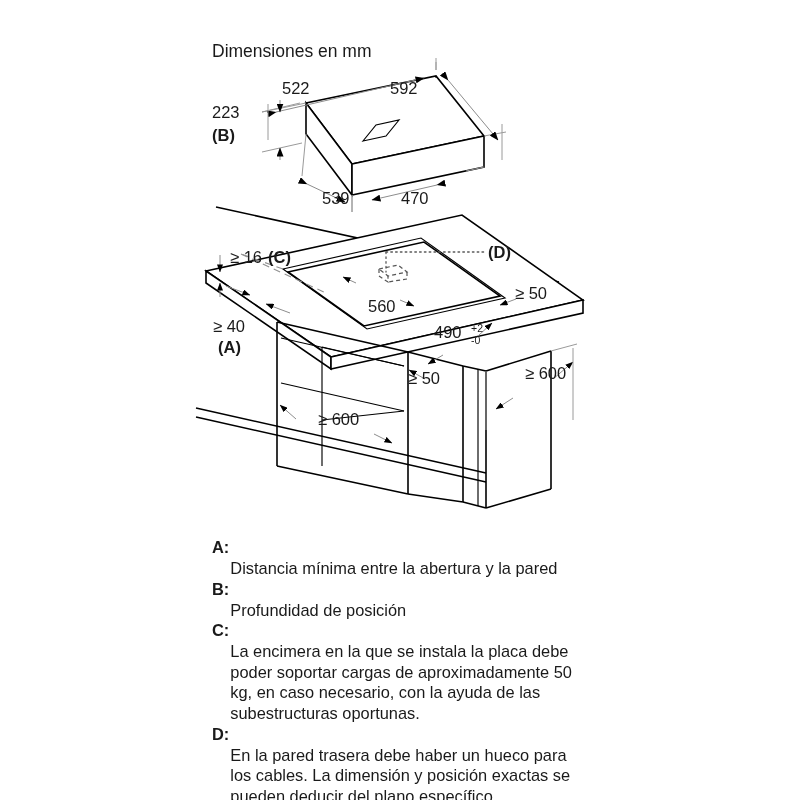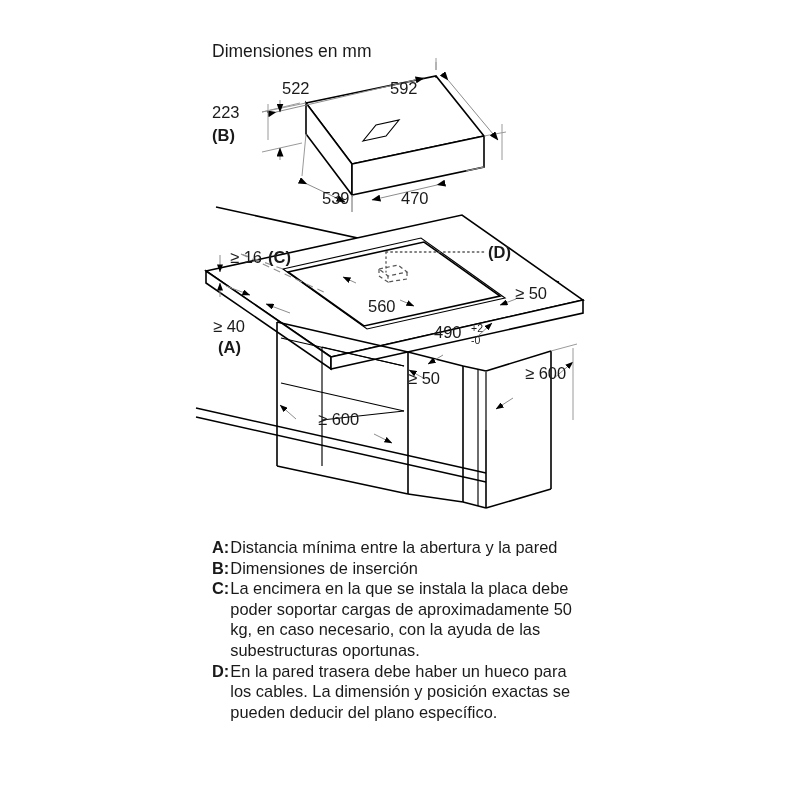--- a/index.html
+++ b/index.html
@@ -114,20 +114,21 @@
     margin-bottom: 0px;
   }
   .legend-key {
     font-weight: bold;
     flex: 0 0 auto;
     white-space: pre;
   }
   .legend-text {
     flex: 1 1 auto;
     padding-left: 1px;
+    margin-top: 21px;
   }
 </style>
 </head>
 <body>
 
 <div id="page">
 
   <svg id="diagram" viewBox="0 0 800 800">
     <defs>
       <marker id="ah" markerWidth="9" markerHeight="7" refX="8.5" refY="3.5" orient="auto" markerUnits="userSpaceOnUse">
@@ -316,21 +317,21 @@
 
     <div class="legend-row">
       <span class="legend-key">A</span>
       <span class="legend-key">:</span>
       <span class="legend-text">Distancia mínima entre la abertura y la pared</span>
     </div>
 
     <div class="legend-row">
       <span class="legend-key">B</span>
       <span class="legend-key">:</span>
-      <span class="legend-text">Dimensiones de inserción</span>
+      <span class="legend-text">Profundidad de posición</span>
     </div>
 
     <div class="legend-row">
       <span class="legend-key">C</span>
       <span class="legend-key">:</span>
       <span class="legend-text">La encimera en la que se instala la placa debe poder soportar cargas de aproximadamente 50 kg, en caso necesario, con la ayuda de las subestructuras oportunas.</span>
     </div>
 
     <div class="legend-row">
       <span class="legend-key">D</span>

